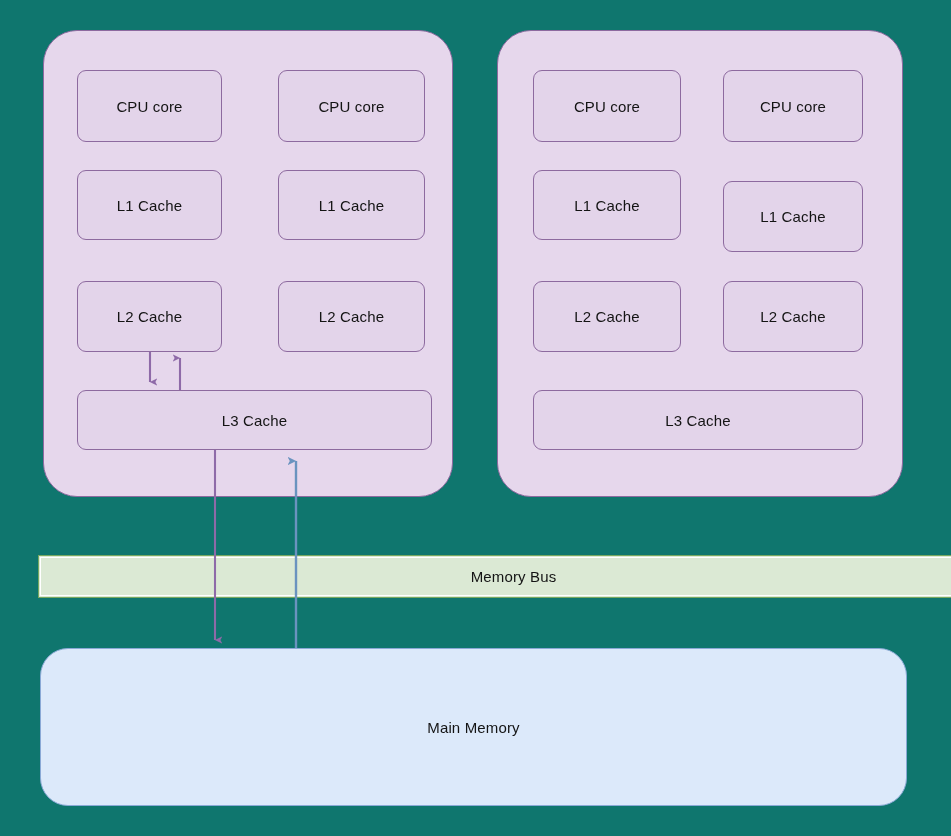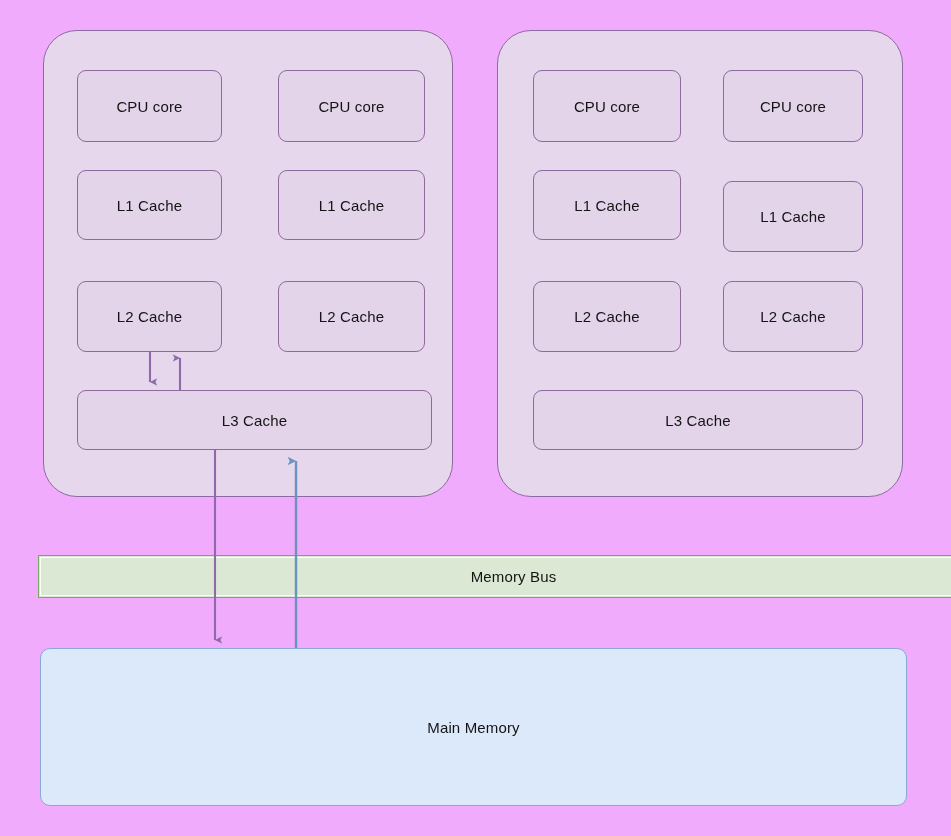--- a/index.html
+++ b/index.html
@@ -7,21 +7,21 @@
     padding: 0;
     background: #ffffff;
   }
   body {
     font-family: "Liberation Sans", "DejaVu Sans", sans-serif;
   }
   #canvas {
     position: relative;
     width: 951px;
     height: 836px;
-    background: #f0abfc;
+    background: #0f766e;
     overflow: hidden;
   }
   .pkg {
     position: absolute;
     background: #e6d7ec;
     border: 1.6px solid #8d6a9f;
     border-radius: 34px;
     box-sizing: border-box;
   }
   .blk {
@@ -49,21 +49,21 @@
     align-items: center;
     justify-content: center;
     color: #141414;
     font-size: 15px;
     letter-spacing: 0.15px;
   }
   .mem {
     position: absolute;
     background: #dce9fa;
     border: 1.5px solid #8aa9d6;
-    border-radius: 10px;
+    border-radius: 28px;
     box-sizing: border-box;
     display: flex;
     align-items: center;
     justify-content: center;
     color: #141414;
     font-size: 15px;
     letter-spacing: 0.15px;
   }
   .arrows {
     position: absolute;

